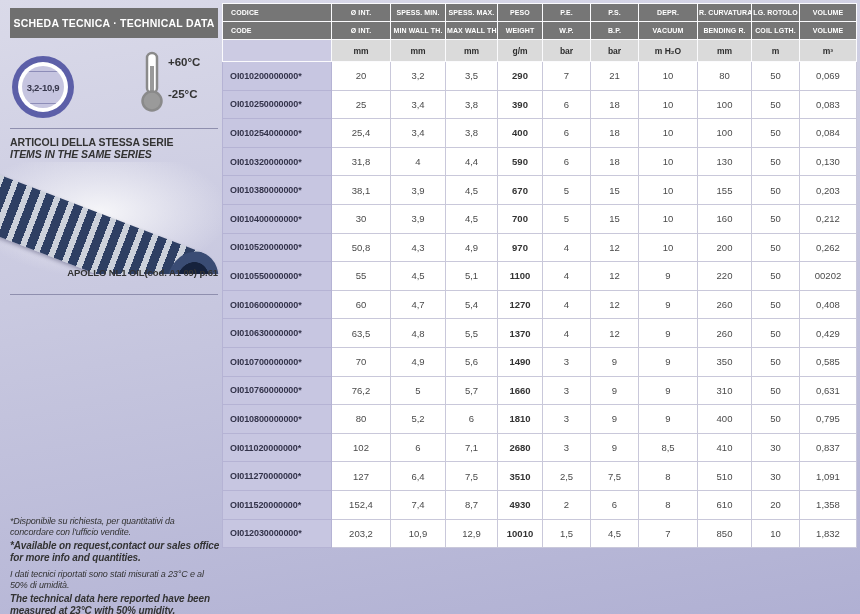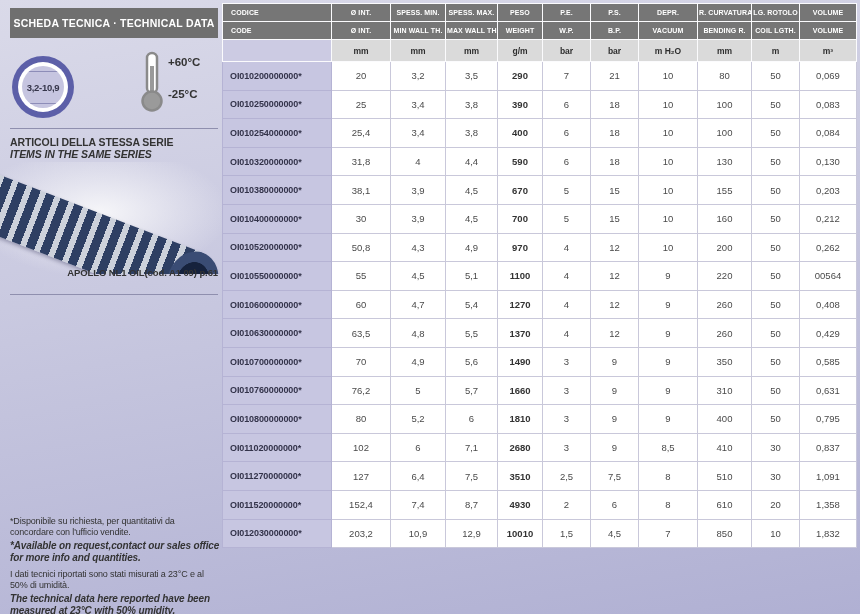--- a/index.html
+++ b/index.html
@@ -36,21 +36,21 @@
   .hose-body{position:absolute;left:-34px;top:2px;width:268px;height:58px;
     transform:rotate(21deg);transform-origin:left center;border-radius:0 29px 29px 0;
     background:repeating-linear-gradient(90deg,var(--hose-navy,#2e3f63) 0 9px,var(--hose-stripe,#ccd1db) 9px 15px);
     box-shadow:0 2px 4px rgba(40,40,80,.35);}
   .hose-open{position:absolute;right:0;top:0;width:50px;height:58px;border-radius:50%;
     background:radial-gradient(closest-side,#16223d 62%,#3a4c74 64% 100%);}
   .series-caption{position:absolute;left:10px;top:267px;width:208px;text-align:right;
     font-weight:bold;font-size:9.5px;letter-spacing:-.1px;color:#333;}
   .footnote{position:absolute;left:10px;width:212px;line-height:1.2;font-size:9px;letter-spacing:-.15px;color:#333;}
   .fn-1{top:516px}.fn-2{top:569px}
-  .fn-it{margin:0 4px 2px 0;}
+  .fn-it{margin:0 4px 2px 0;font-style:italic;}
   .fn-en{margin:0;font-style:italic;font-weight:bold;font-size:10px;}
   .fn-it-n{font-weight:normal;}
   
   .data-table{position:absolute;left:222px;top:3px;width:634px;border-collapse:collapse;table-layout:fixed;}
   .hdr th{background:var(--header-gray,#767676);color:#fff;border:1.5px solid #fbfbfd;
     font-size:7px;font-weight:bold;letter-spacing:.1px;text-align:center;height:17px;padding:0 1px;overflow:hidden;white-space:nowrap;}
   .hdr th.first{text-align:left;padding-left:8px;}
   .units th{background:var(--units-gray,#dadada);color:#2e2e2e;border:1.5px solid #fbfbfd;
     font-size:8.5px;font-weight:bold;text-align:center;height:21px;padding:0;margin-top:12px;}
   .units th.first{background:#cccbe3;}
@@ -267,21 +267,21 @@
           <td class="first">OI010550000000*</td>
           <td>55</td>
           <td>4,5</td>
           <td>5,1</td>
           <td class="wcol">1100</td>
           <td>4</td>
           <td>12</td>
           <td>9</td>
           <td>220</td>
           <td>50</td>
-          <td>00564</td>
+          <td>00202</td>
         </tr>
         <tr class="drow">
           <td class="first">OI010600000000*</td>
           <td>60</td>
           <td>4,7</td>
           <td>5,4</td>
           <td class="wcol">1270</td>
           <td>4</td>
           <td>12</td>
           <td>9</td>

